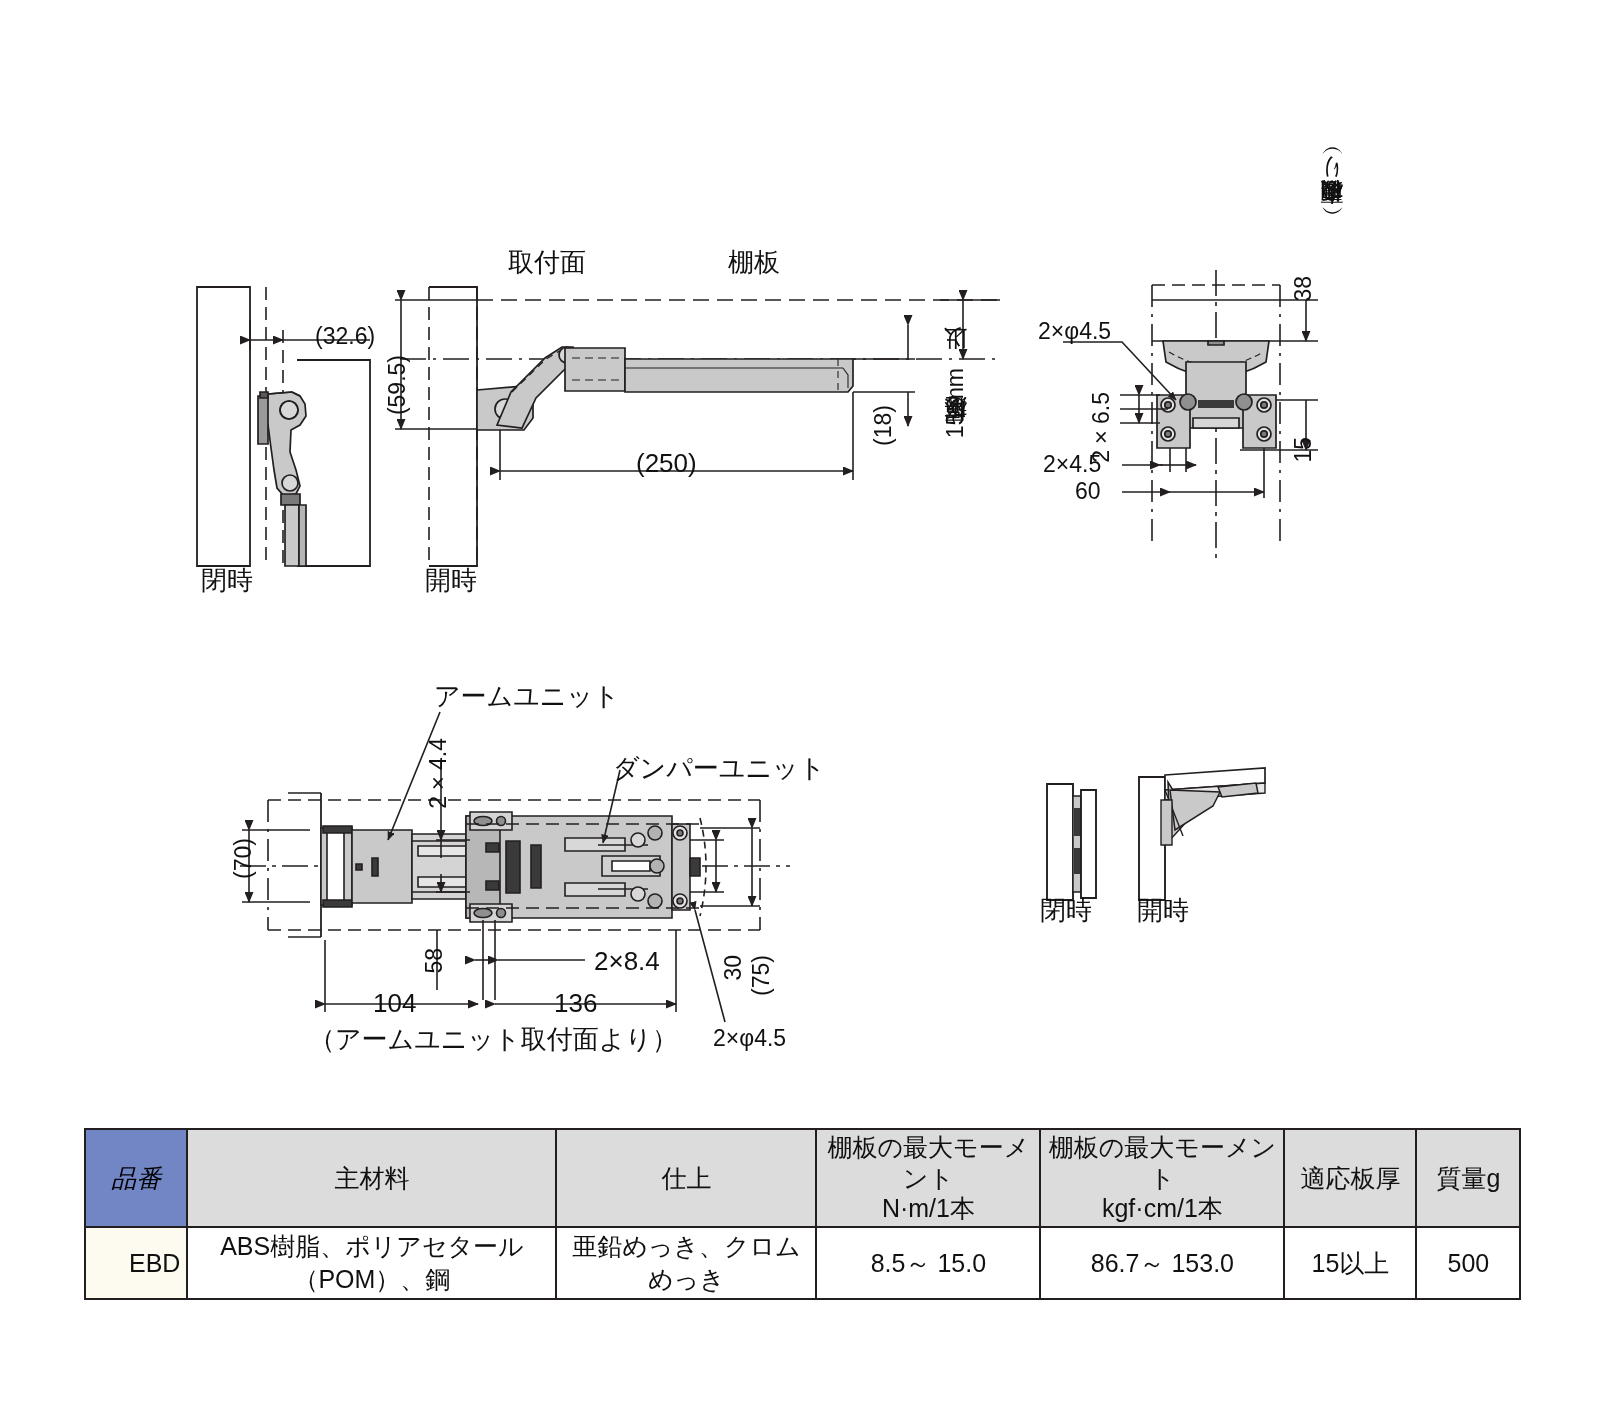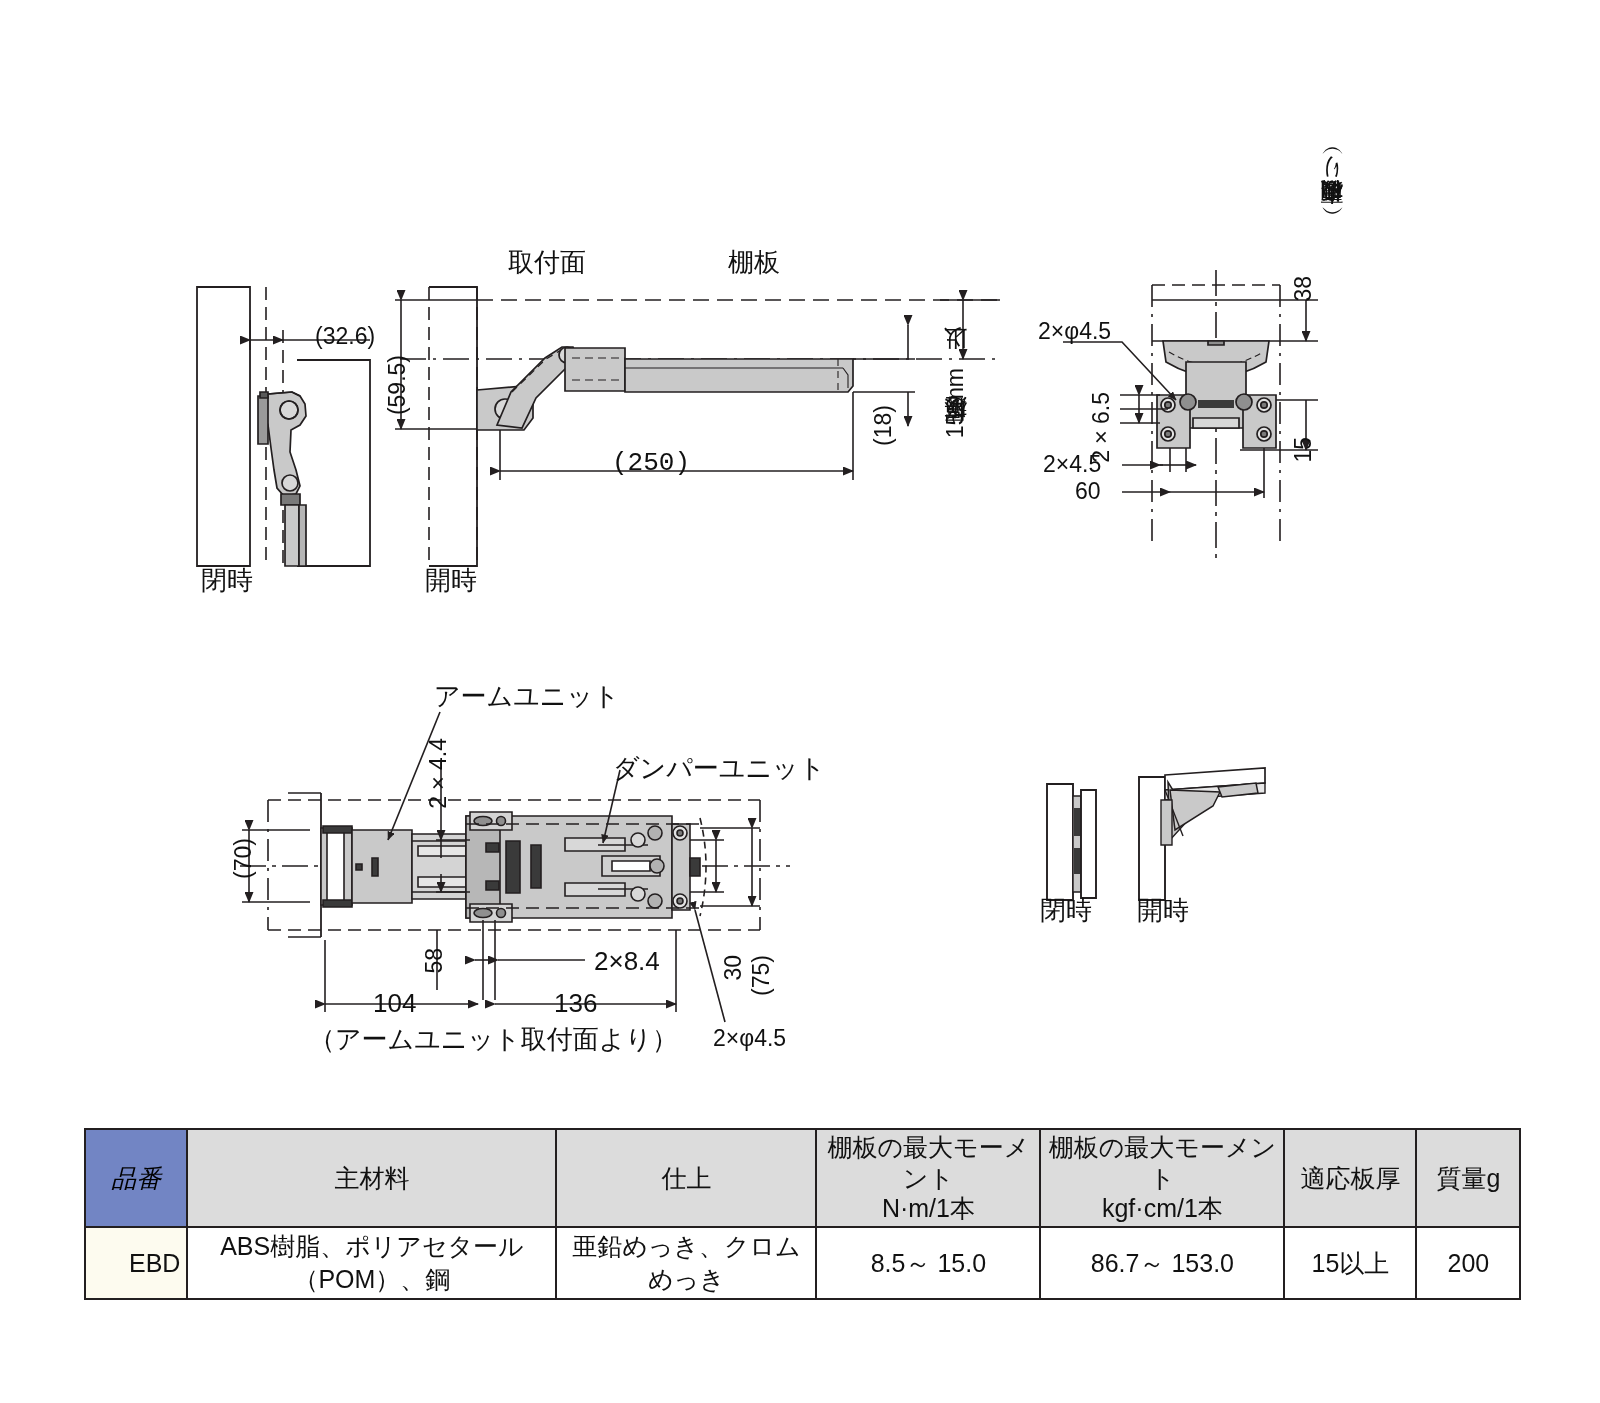--- a/index.html
+++ b/index.html
@@ -328,21 +328,21 @@
 
     </g>
   </svg>
 
   <div class="lbl" style="left:315px;top:325px;">(32.6)</div>
   <div class="lbl big" style="left:201px;top:567px;">閉時</div>
 
   <div class="lbl big" style="left:508px;top:249px;">取付面</div>
   <div class="lbl big" style="left:728px;top:249px;">棚板</div>
   <div class="vlbl rot" style="left:386px;top:355px;">(59.5)</div>
-  <div class="lbl big" style="left:612px;top:450px;font-family:Liberation Mono, monospace;">(250)</div>
+  <div class="lbl big" style="left:636px;top:450px;">(250)</div>
   <div class="vlbl rot" style="left:872px;top:405px;">(18)</div>
   <div class="vlbl rot" style="left:944px;top:368px;">適応板厚15 mm以上</div>
   <div class="lbl big" style="left:425px;top:567px;">開時</div>
 
   <div class="lbl" style="left:1038px;top:320px;">2×φ4.5</div>
   <div class="vlbl rot" style="left:1090px;top:392px;">2×6.5</div>
   <div class="lbl" style="left:1043px;top:453px;">2×4.5</div>
   <div class="lbl" style="left:1075px;top:480px;">60</div>
   <div class="vlbl rot" style="left:1292px;top:276px;">38</div>
   <div class="vlbl rot" style="left:1292px;top:437px;">15</div>
@@ -393,19 +393,19 @@
       </tr>
     </thead>
     <tbody>
       <tr>
         <td class="code">EBD</td>
         <td>ABS樹脂、ポリアセタール（POM）、鋼</td>
         <td>亜鉛めっき、クロムめっき</td>
         <td>8.5～ 15.0</td>
         <td>86.7～ 153.0</td>
         <td>15以上</td>
-        <td>200</td>
+        <td>500</td>
       </tr>
     </tbody>
   </table>
 
 
 </div>
 
 </body></html>

